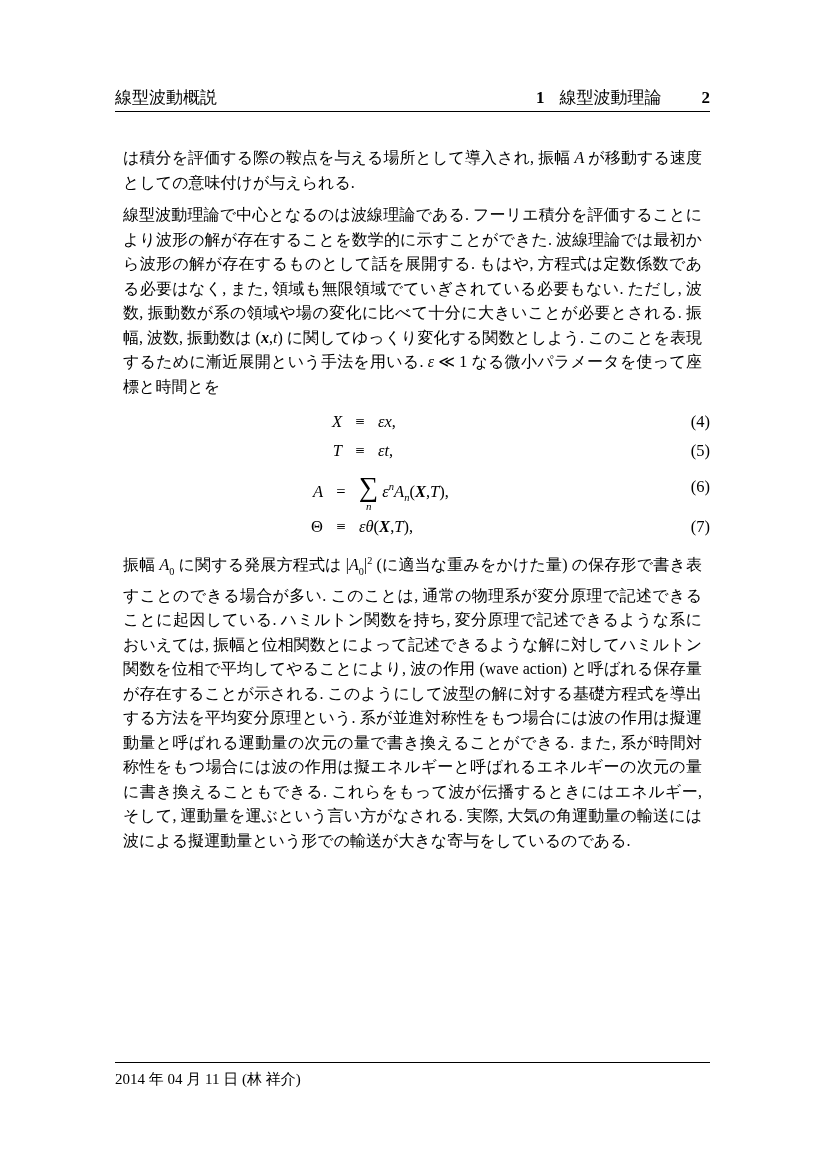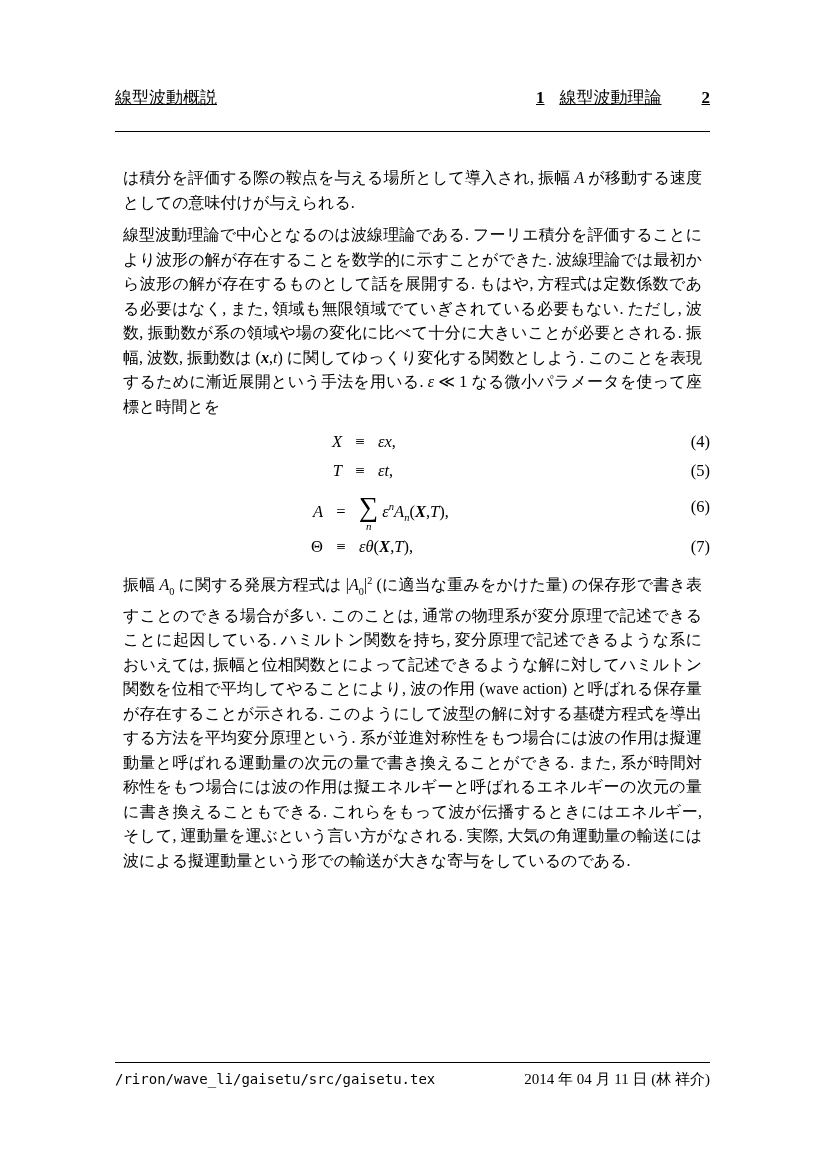--- a/index.html
+++ b/index.html
@@ -8,21 +8,21 @@
     background: #ffffff; color: #000000;
     font-family: "Liberation Serif", "DejaVu Serif", serif;
     position: relative; overflow: hidden;
   }
   .content {
     position: absolute; left: 115px; top: 86px; width: 595px;
   }
   
   .page-header {
     display: flex; justify-content: space-between; align-items: baseline;
-    font-size: 17px; padding-bottom: 22px; border-bottom: 1.5px solid #000; text-decoration: underline;
+    font-size: 17px; padding-bottom: 2px; border-bottom: 1.5px solid #000;
   }
   .hdr-right { display: flex; align-items: baseline; }
   .hdr-sec-no { font-weight: bold; margin-right: 15px; }
   .hdr-page-no { font-weight: bold; margin-left: 40px; }
   
   .body-text {
     margin-top: 34px;
     font-size: 16px; line-height: 24.5px;
     text-align: justify; text-justify: inter-character;
     line-break: strict; overflow-wrap: break-word;
@@ -114,15 +114,14 @@
           <span class="eq-no">(7)</span>
         </div>
       </div>
 
     <p><span class="seg-r">振幅 </span><span class="seg-i">A</span><span class="seg-sub">0</span><span class="seg-r"> に関する発展方程式は |</span><span class="seg-i">A</span><span class="seg-sub">0</span><span class="seg-r">|</span><span class="seg-sup">2</span><span class="seg-r"> (に適当な重みをかけた量) の保存形で書き表すことのできる場合が多い. このことは, 通常の物理系が変分原理で記述できることに起因している. ハミルトン関数を持ち, 変分原理で記述できるような系においえては, 振幅と位相関数とによって記述できるような解に対してハミルトン関数を位相で平均してやることにより, 波の作用 (wave action) と呼ばれる保存量が存在することが示される. このようにして波型の解に対する基礎方程式を導出する方法を平均変分原理という. 系が並進対称性をもつ場合には波の作用は擬運動量と呼ばれる運動量の次元の量で書き換えることができる. また, 系が時間対称性をもつ場合には波の作用は擬エネルギーと呼ばれるエネルギーの次元の量に書き換えることもできる. これらをもって波が伝播するときにはエネルギー, そして, 運動量を運ぶという言い方がなされる. 実際, 大気の角運動量の輸送には波による擬運動量という形での輸送が大きな寄与をしているのである.</span></p>
   </div>
 
 </div>
 
 <div class="page-footer">
-  <span class="footer-path">/riron/wave_li/gaisetu/src/gaisetu.tex</span>
   <span class="footer-date">2014 年 04 月 11 日 (林 祥介)</span>
 </div>
 
 </body></html>

